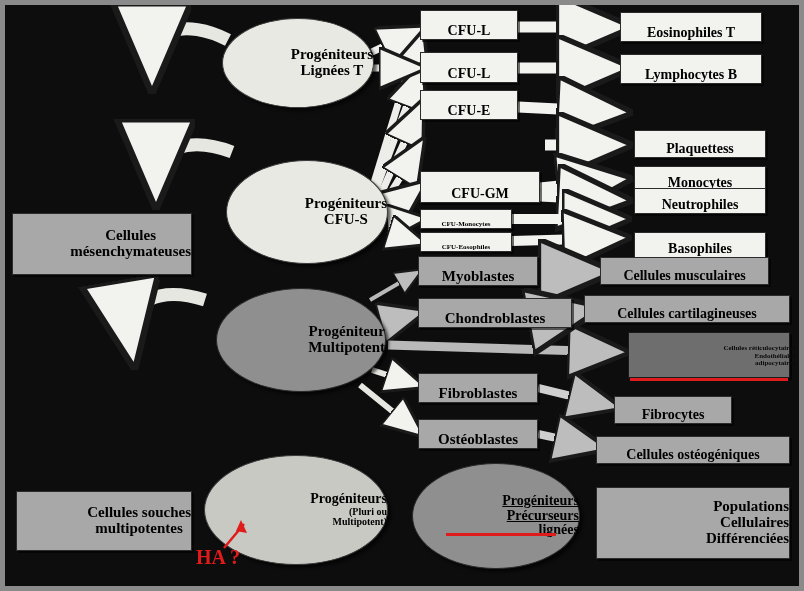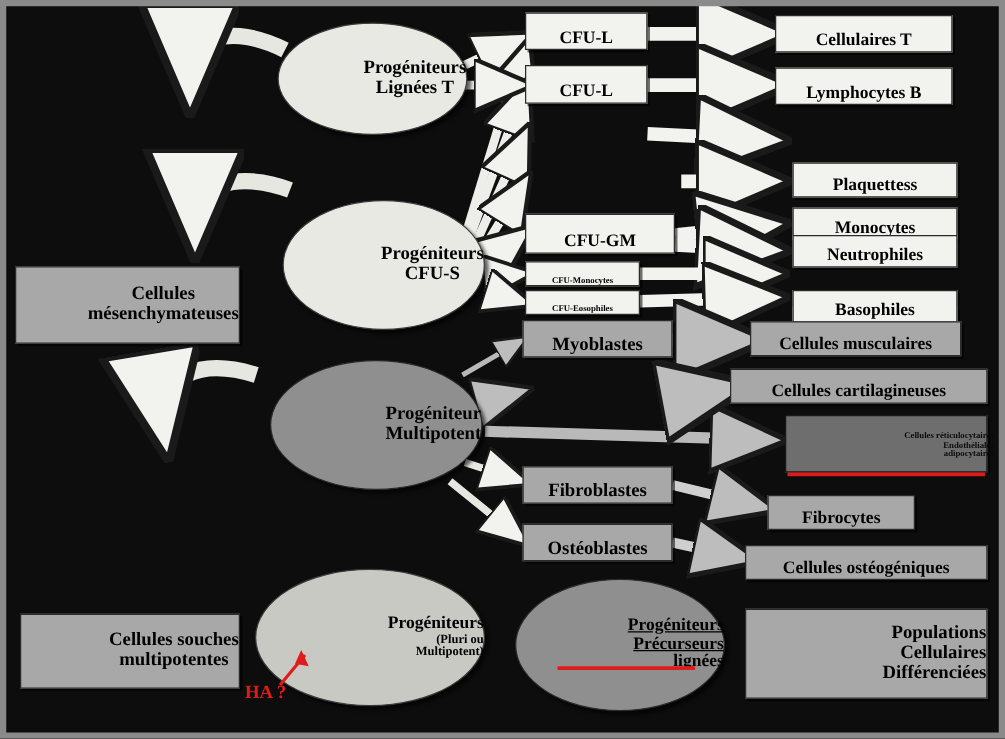--- a/index.html
+++ b/index.html
@@ -86,21 +86,21 @@
     position: absolute;
     left: 0; top: 0;
     width: 804px;
     height: 591px;
     pointer-events: none;
   }
   .ha {
     position: absolute;
     color: #e01b1b;
     font-weight: bold;
-    font-size: 15px;
+    font-size: 20px;
     font-family: "Liberation Serif", serif;
   }
   .redline {
     position: absolute;
     background: #e01b1b;
     height: 3px;
   }
 </style>
 </head>
 <body>
@@ -179,32 +179,35 @@
     <div style="white-space:pre-line;">Cellules
 mésenchymateuses</div>
   </div>
 
   <div class="node box-white s14" style="left:420px; top:10px; width:98px; height:30px;">
     <span>CFU-L</span>
   </div>
   <div class="node box-white s14" style="left:420px; top:52px; width:98px; height:31px;">
     <span>CFU-L</span>
   </div>
+  <div class="node box-white s14" style="left:420px; top:90px; width:98px; height:30px;">
+    <span>CFU-E</span>
+  </div>
   <div class="node box-white s14" style="left:420px; top:171px; width:120px; height:32px;">
     <span>CFU-GM</span>
   </div>
   <div class="node box-white tiny" style="left:420px; top:209px; width:92px; height:20px;">
     <span>CFU-Monocytes</span>
   </div>
   <div class="node box-white tiny" style="left:420px; top:232px; width:92px; height:20px;">
     <span>CFU-Eosophiles</span>
   </div>
 
   <div class="node box-white s14" style="left:620px; top:12px; width:142px; height:30px;">
-    <span>Cellulaires T</span>
+    <span>Eosinophiles T</span>
   </div>
   <div class="node box-white s14" style="left:620px; top:54px; width:142px; height:30px;">
     <span>Lymphocytes B</span>
   </div>
   <div class="node box-white s14" style="left:634px; top:130px; width:132px; height:28px;">
     <span>Plaquettess</span>
   </div>
   <div class="node box-white s14" style="left:634px; top:166px; width:132px; height:26px;">
     <span>Monocytes</span>
   </div>
@@ -213,20 +216,23 @@
   </div>
   <div class="node box-white s14" style="left:634px; top:210px; width:132px; height:26px;margin-top:36px;">
     <span>Eosinophiles</span>
   </div>
   <div class="node box-white s14" style="left:634px; top:232px; width:132px; height:26px;">
     <span>Basophiles</span>
   </div>
 
   <div class="node box-grey s15" style="left:418px; top:256px; width:120px; height:30px;">
     <span>Myoblastes</span>
+  </div>
+  <div class="node box-grey s15" style="left:418px; top:298px; width:154px; height:30px;">
+    <span>Chondroblastes</span>
   </div>
   <div class="node box-grey s15" style="left:418px; top:373px; width:120px; height:30px;">
     <span>Fibroblastes</span>
   </div>
   <div class="node box-grey s15" style="left:418px; top:419px; width:120px; height:30px;">
     <span>Ostéoblastes</span>
   </div>
 
   <div class="node box-grey s14" style="left:600px; top:257px; width:169px; height:28px;">
     <span>Cellules musculaires</span>

